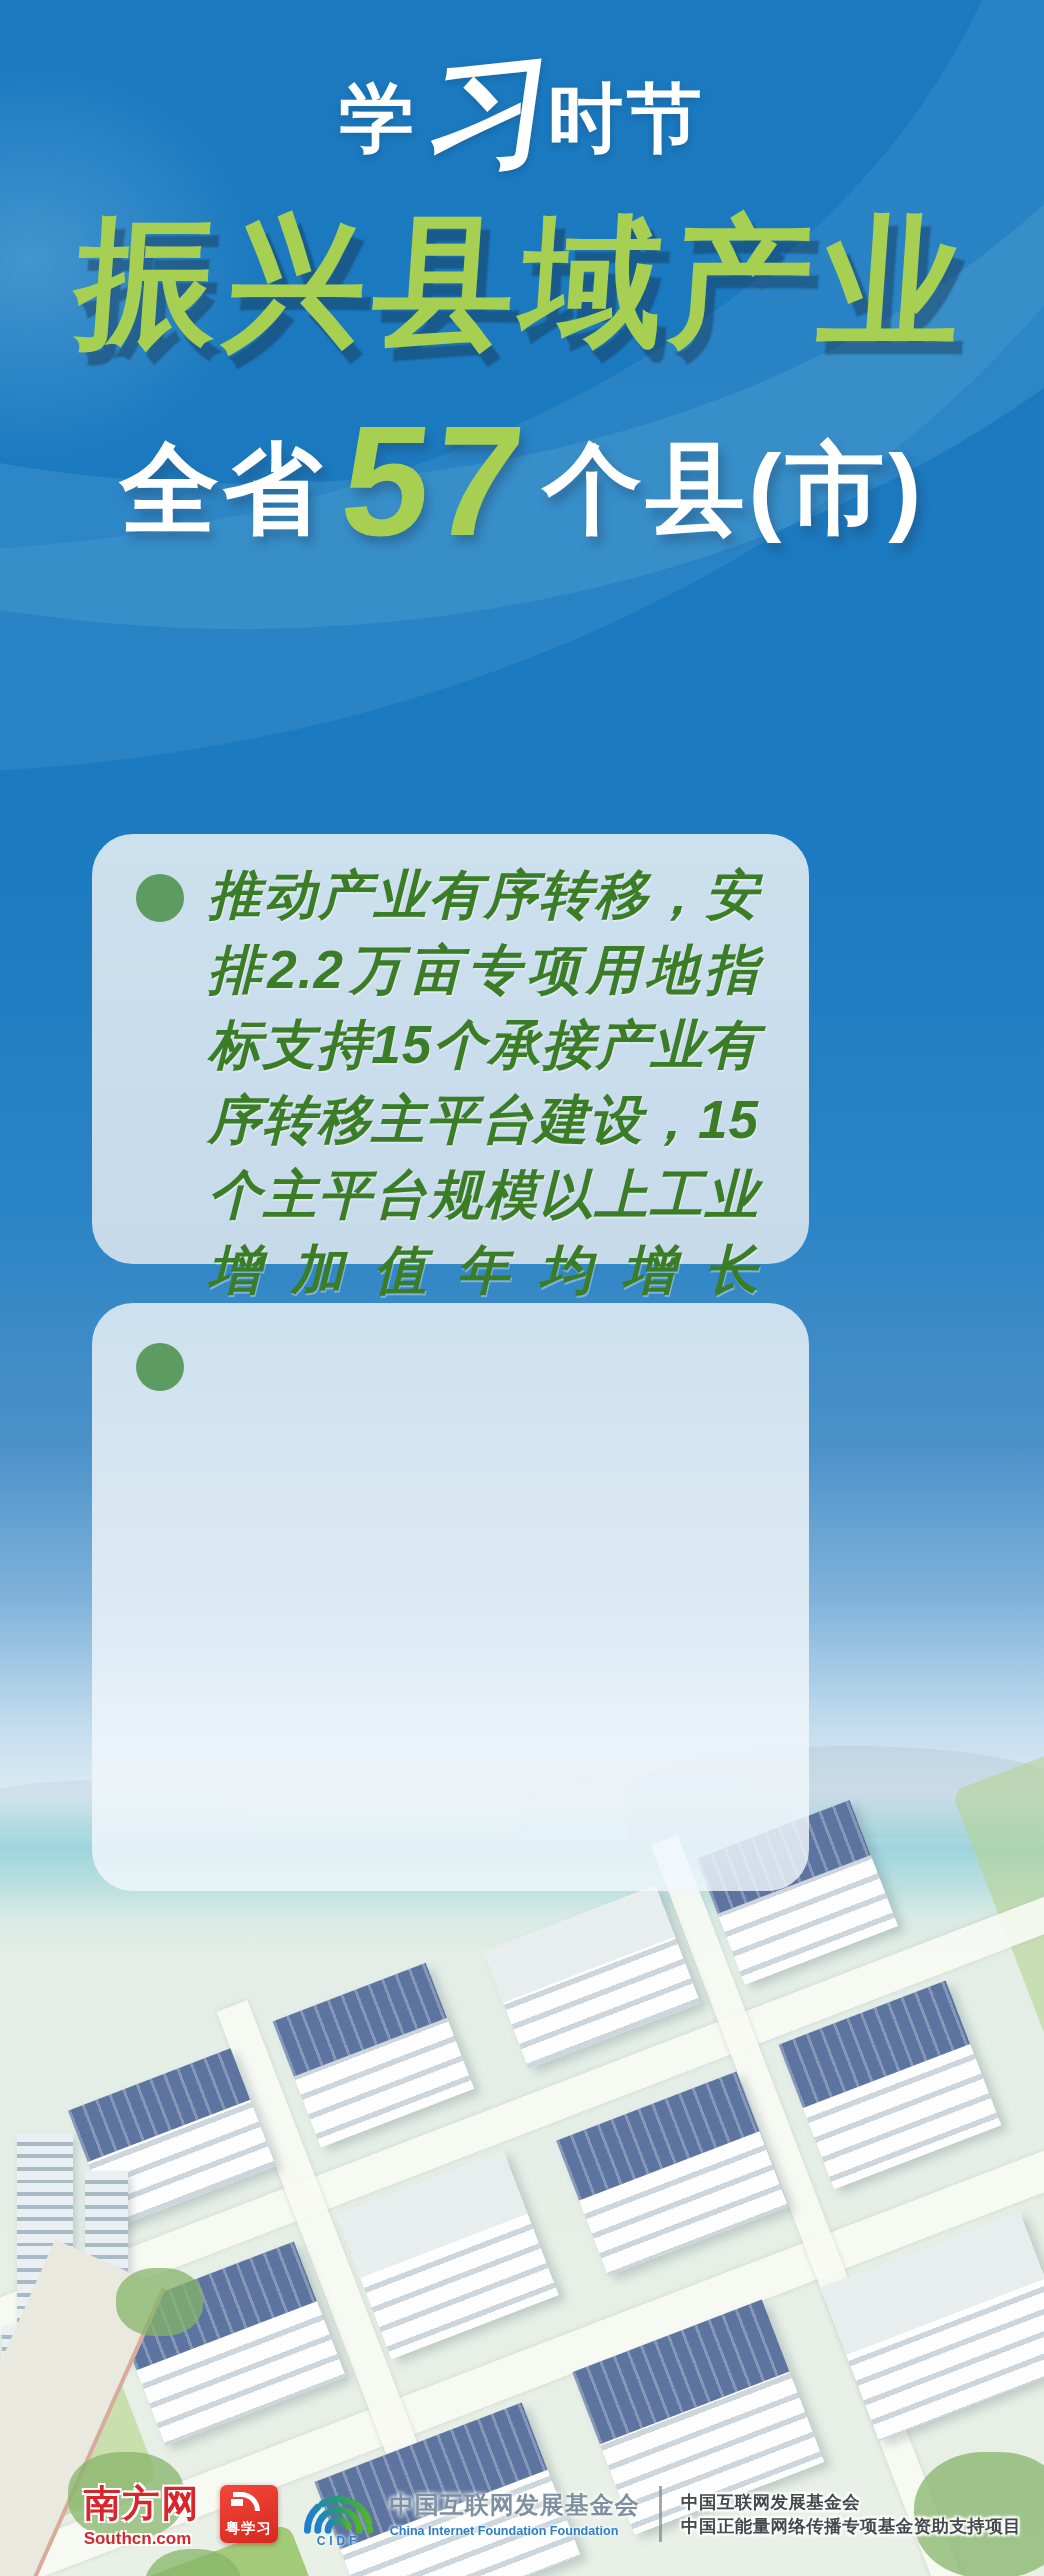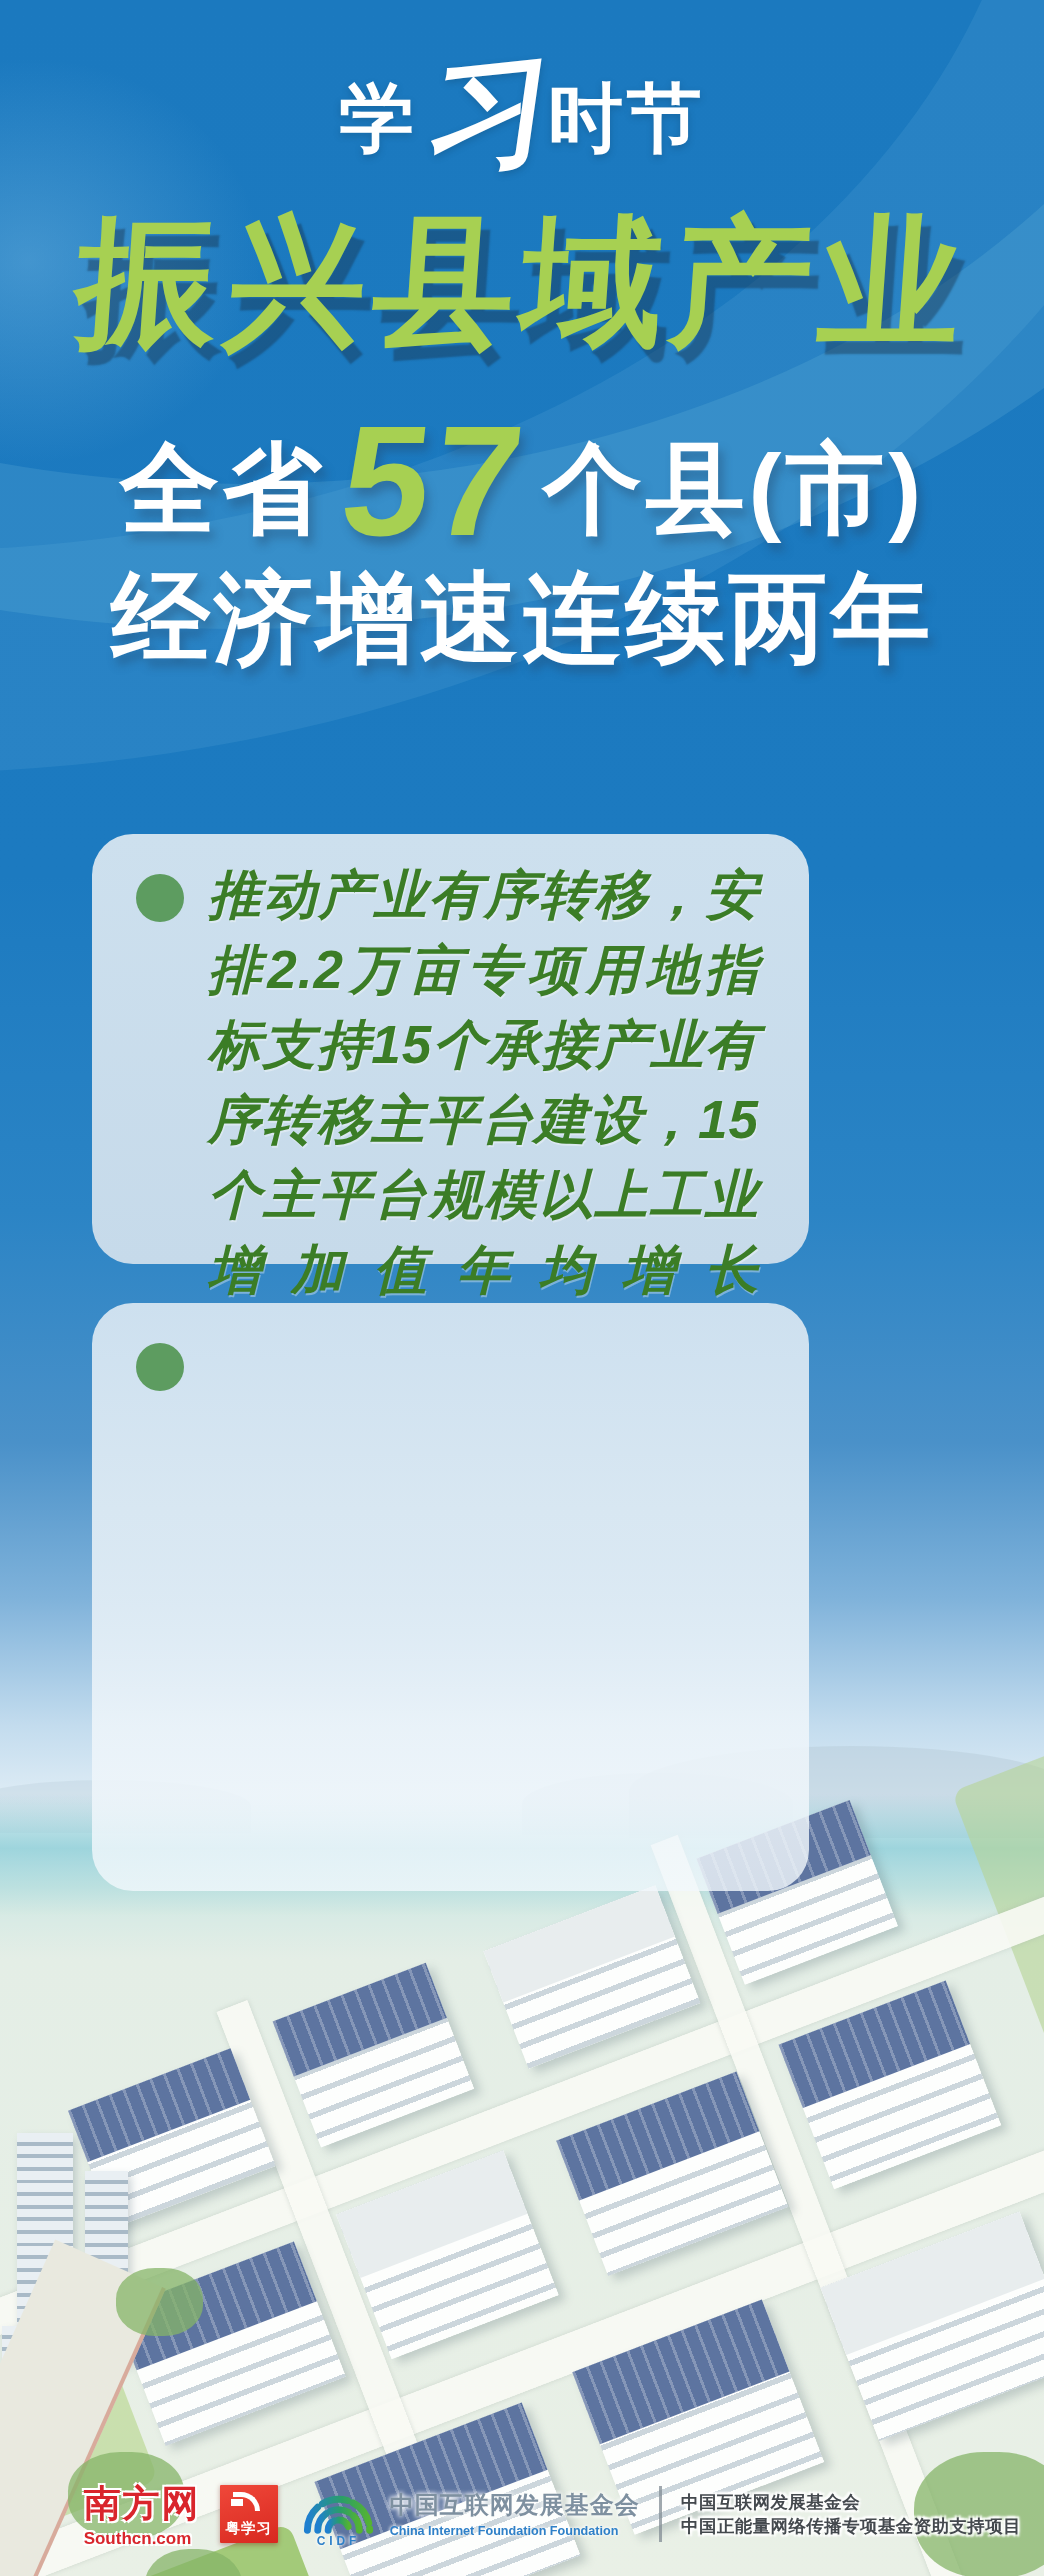--- a/index.html
+++ b/index.html
@@ -94,21 +94,21 @@
   .arc-t { border-top-color:#2e9fd8; border-left-color:#2e9fd8; transform:rotate(-18deg); }
   .arc-b { border-bottom-color:#1ec0cf; border-right-color:#1ec0cf; transform:rotate(-18deg); }
   .spark { position:absolute; left:14.5px; top:20.3px; width:21px; height:12.6px;
     background:linear-gradient(90deg,#e8372c 0 45%, #ffc21c 55% 100%);
     clip-path:polygon(0 60%, 100% 0, 68% 100%, 0 100%); }
   .nf-name { font-size:37px; color:#d9252c; letter-spacing:1.9px; font-family:"Liberation Serif", serif;
     text-shadow:-1.9px -1.9px 0 #fff, 1.9px -1.9px 0 #fff, -1.9px 1.9px 0 #fff, 1.9px 1.9px 0 #fff; }
   .nf-dom { font-size:17px; color:#d9252c;
     text-shadow:-1.9px -1.9px 0 #fff, 1.9px -1.9px 0 #fff, -1.9px 1.9px 0 #fff, 1.9px 1.9px 0 #fff; }
 
-  .yx { width:58px; height:58px; border-radius:1px; flex:none; position:relative;
+  .yx { width:58px; height:58px; border-radius:7px; flex:none; position:relative;
     background:linear-gradient(160deg,#f0483a 0%, #d8281f 100%);
     box-shadow:0 1.9px 4.8px rgba(120,30,20,.4); text-align:center; }
   .yx-glyph { position:absolute; left:13.5px; top:7.7px; width:27px; height:19.3px; display:block;
     border-top:5.8px solid #fff; border-right:5.8px solid #fff; border-radius:0 23px 0 0; }
   .yx-glyph:before { content:""; position:absolute; left:-1.9px; top:1.9px; width:11.6px; height:6.8px; background:#fff; }
   .yx-label { position:absolute; left:0; bottom:4.8px; width:100%; font-size:14.5px; color:#fff; letter-spacing:1px; }
 
   .cidf { display:flex; align-items:center; gap:9.7px; }
   .cidf-badge { display:flex; flex-direction:column; align-items:center; flex:none; }
   .cidf-abbr { font-size:12px; color:#2f80c8; letter-spacing:3.9px;
@@ -194,21 +194,20 @@
 
   <header class="logo">
     <span class="lg-a">学</span><span class="lg-b">习</span><span class="lg-c">时节</span>
   </header>
 
   <h1 class="title">振兴县域产业</h1>
 
   <div class="sub sub1">
     <span>全省</span><span class="num">57</span><span>个县(市)</span>
   </div>
-  <div class="sub sub2">经济增速连续两年</div>
 
   <section class="card c1">
     <span class="bullet"></span>
     <p class="ctext">推动产业有序转移，安排2.2万亩专项用地指标支持15个承接产业有序转移主平台建设，15个主平台规模以上工业增加值年均增长12.5%，带动作用明显增强。</p>
   </section>
   <section class="card c2">
     <span class="bullet"></span>
   </section>
 
   <footer class="footer">

